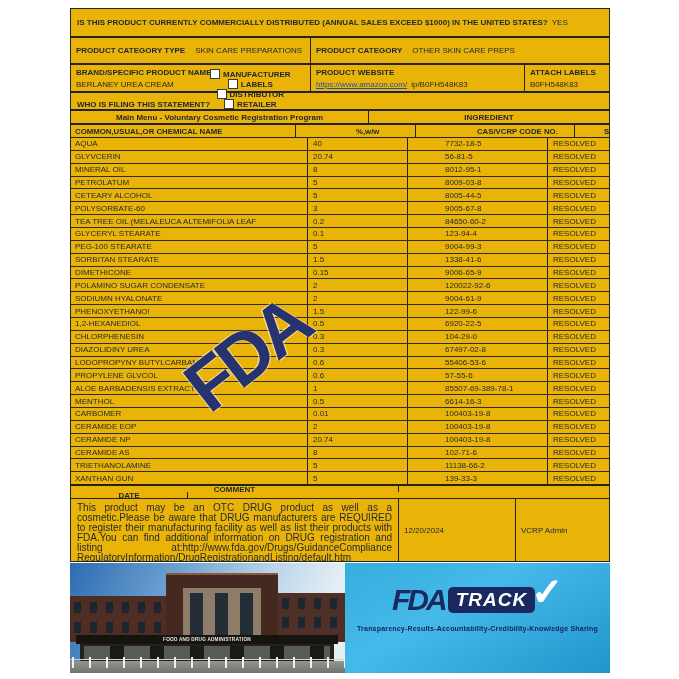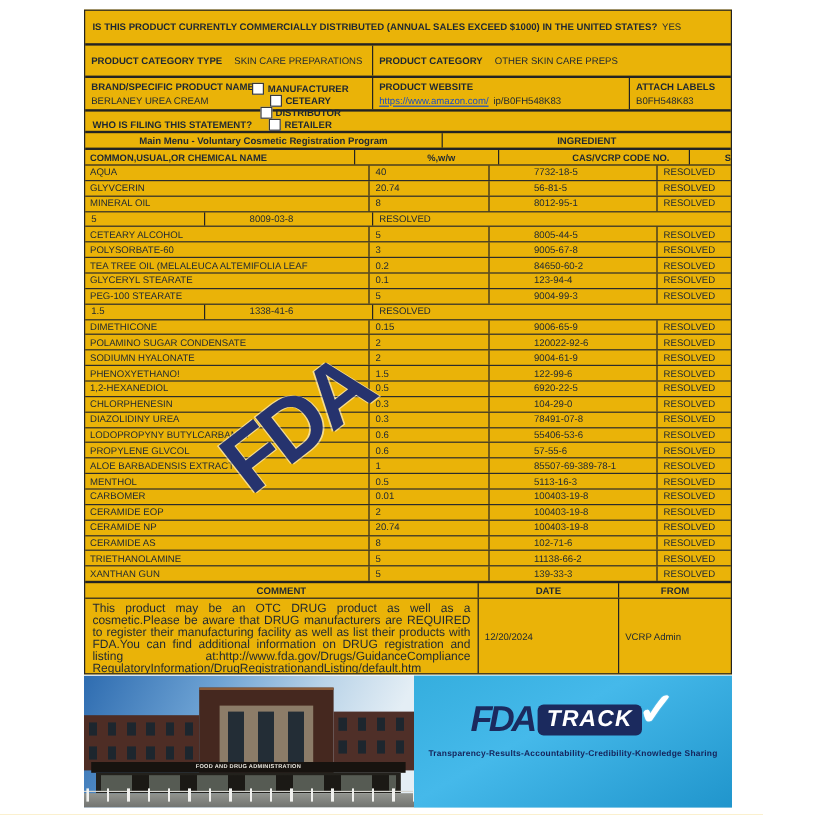--- a/index.html
+++ b/index.html
@@ -32,21 +32,21 @@
   .cb{width:8px;height:8px;border:1px solid #3a3a3a;background:#fff;display:inline-block;margin-right:3px;flex:none;}
   .fgroup{display:flex;align-items:center;font-weight:700;}
   .c-name{width:237px;padding-left:4px;}
   .c-pct{width:100px;}
   .c-cas{width:108px;margin-left:32px;}
   .c-status{flex:1;}
   .colhead .cell{font-weight:700;font-size:7.8px;}
   .data-rows{height:348px;display:flex;flex-direction:column;border-bottom:2px solid #232323;box-sizing:border-box;}
   .drow{flex:1;display:flex;border-bottom:1px solid #2c2c2c;box-sizing:border-box;font-size:8px;}
   .drow:last-child{border-bottom:0;}
-  .r-commenthead{height:13px;}
+  .r-commenthead{height:13px;flex-direction:column;}
   .r-commenthead .cell{font-weight:700;justify-content:center;}
   .w328{width:328px;}
   .w117{width:117px;}
   .r-commentbody{height:62px;border-bottom:0;}
   .comment-text{display:block;font-size:10px;line-height:10px;text-align:justify;padding:4px 6px;white-space:normal;align-items:flex-start;}
   
   .watermark{
     position:absolute;left:180px;top:318px;z-index:6;line-height:1;
     font-size:72px;font-weight:900;letter-spacing:-5px;color:#26336e;
     transform:rotate(-38deg);
@@ -118,21 +118,21 @@
 
   <div class="row r-filing major">
     <span class="lbl">WHO IS FILING THIS STATEMENT?</span>
     <span style="display:flex;align-items:center;flex-direction:column;">
         <span class="fgroup">
           <span class="cb"></span>
           <span>MANUFACTURER</span>
         </span>
         <span class="fgroup">
           <span class="cb"></span>
-          <span>CETEARY</span>
+          <span>LABELS</span>
         </span>
         <span class="fgroup">
           <span class="cb"></span>
           <span>DISTRIBUTOR</span>
         </span>
         <span class="fgroup">
           <span class="cb"></span>
           <span>RETAILER</span>
         </span>
       </span>
@@ -163,20 +163,21 @@
         <div class="cell c-cas">56-81-5</div>
         <div class="cell c-status">RESOLVED</div>
       </div>
       <div class="drow">
         <div class="cell c-name">MINERAL OIL</div>
         <div class="cell c-pct">8</div>
         <div class="cell c-cas">8012-95-1</div>
         <div class="cell c-status">RESOLVED</div>
       </div>
       <div class="drow">
+        <div class="cell c-name">PETROLATUM</div>
         <div class="cell c-pct">5</div>
         <div class="cell c-cas">8009-03-8</div>
         <div class="cell c-status">RESOLVED</div>
       </div>
       <div class="drow">
         <div class="cell c-name">CETEARY ALCOHOL</div>
         <div class="cell c-pct">5</div>
         <div class="cell c-cas">8005-44-5</div>
         <div class="cell c-status">RESOLVED</div>
       </div>
@@ -198,20 +199,21 @@
         <div class="cell c-cas">123-94-4</div>
         <div class="cell c-status">RESOLVED</div>
       </div>
       <div class="drow">
         <div class="cell c-name">PEG-100 STEARATE</div>
         <div class="cell c-pct">5</div>
         <div class="cell c-cas">9004-99-3</div>
         <div class="cell c-status">RESOLVED</div>
       </div>
       <div class="drow">
+        <div class="cell c-name">SORBITAN STEARATE</div>
         <div class="cell c-pct">1.5</div>
         <div class="cell c-cas">1338-41-6</div>
         <div class="cell c-status">RESOLVED</div>
       </div>
       <div class="drow">
         <div class="cell c-name">DIMETHICONE</div>
         <div class="cell c-pct">0.15</div>
         <div class="cell c-cas">9006-65-9</div>
         <div class="cell c-status">RESOLVED</div>
       </div>
@@ -241,21 +243,21 @@
       </div>
       <div class="drow">
         <div class="cell c-name">CHLORPHENESIN</div>
         <div class="cell c-pct">0.3</div>
         <div class="cell c-cas">104-29-0</div>
         <div class="cell c-status">RESOLVED</div>
       </div>
       <div class="drow">
         <div class="cell c-name">DIAZOLIDINY UREA</div>
         <div class="cell c-pct">0.3</div>
-        <div class="cell c-cas">78491-07-8</div>
+        <div class="cell c-cas">67497-02-8</div>
         <div class="cell c-status">RESOLVED</div>
       </div>
       <div class="drow">
         <div class="cell c-name">LODOPROPYNY BUTYLCARBAMAT</div>
         <div class="cell c-pct">0.6</div>
         <div class="cell c-cas">55406-53-6</div>
         <div class="cell c-status">RESOLVED</div>
       </div>
       <div class="drow">
         <div class="cell c-name">PROPYLENE GLVCOL</div>
@@ -265,21 +267,21 @@
       </div>
       <div class="drow">
         <div class="cell c-name">ALOE BARBADENSIS EXTRACT</div>
         <div class="cell c-pct">1</div>
         <div class="cell c-cas">85507-69-389-78-1</div>
         <div class="cell c-status">RESOLVED</div>
       </div>
       <div class="drow">
         <div class="cell c-name">MENTHOL</div>
         <div class="cell c-pct">0.5</div>
-        <div class="cell c-cas">5113-16-3</div>
+        <div class="cell c-cas">6614-16-3</div>
         <div class="cell c-status">RESOLVED</div>
       </div>
       <div class="drow">
         <div class="cell c-name">CARBOMER</div>
         <div class="cell c-pct">0.01</div>
         <div class="cell c-cas">100403-19-8</div>
         <div class="cell c-status">RESOLVED</div>
       </div>
       <div class="drow">
         <div class="cell c-name">CERAMIDE EOP</div>

